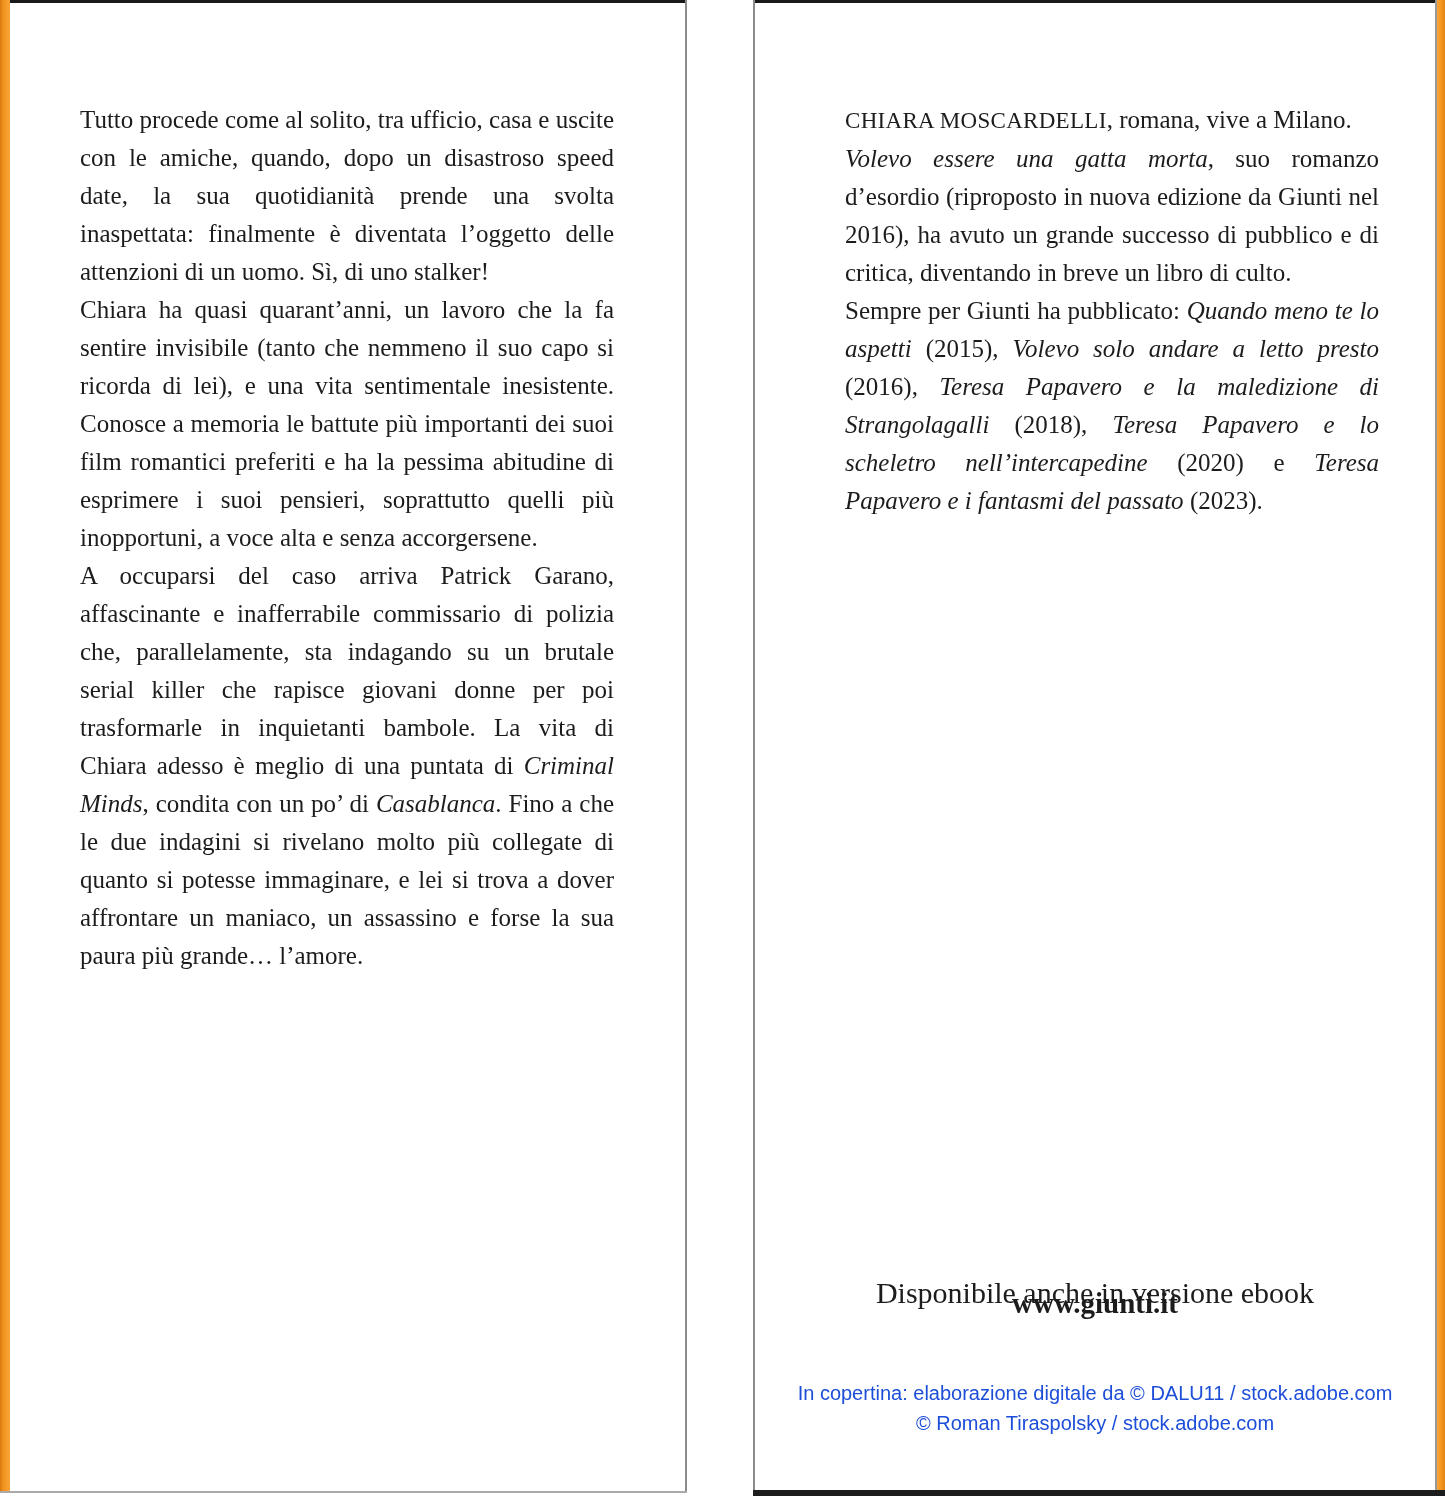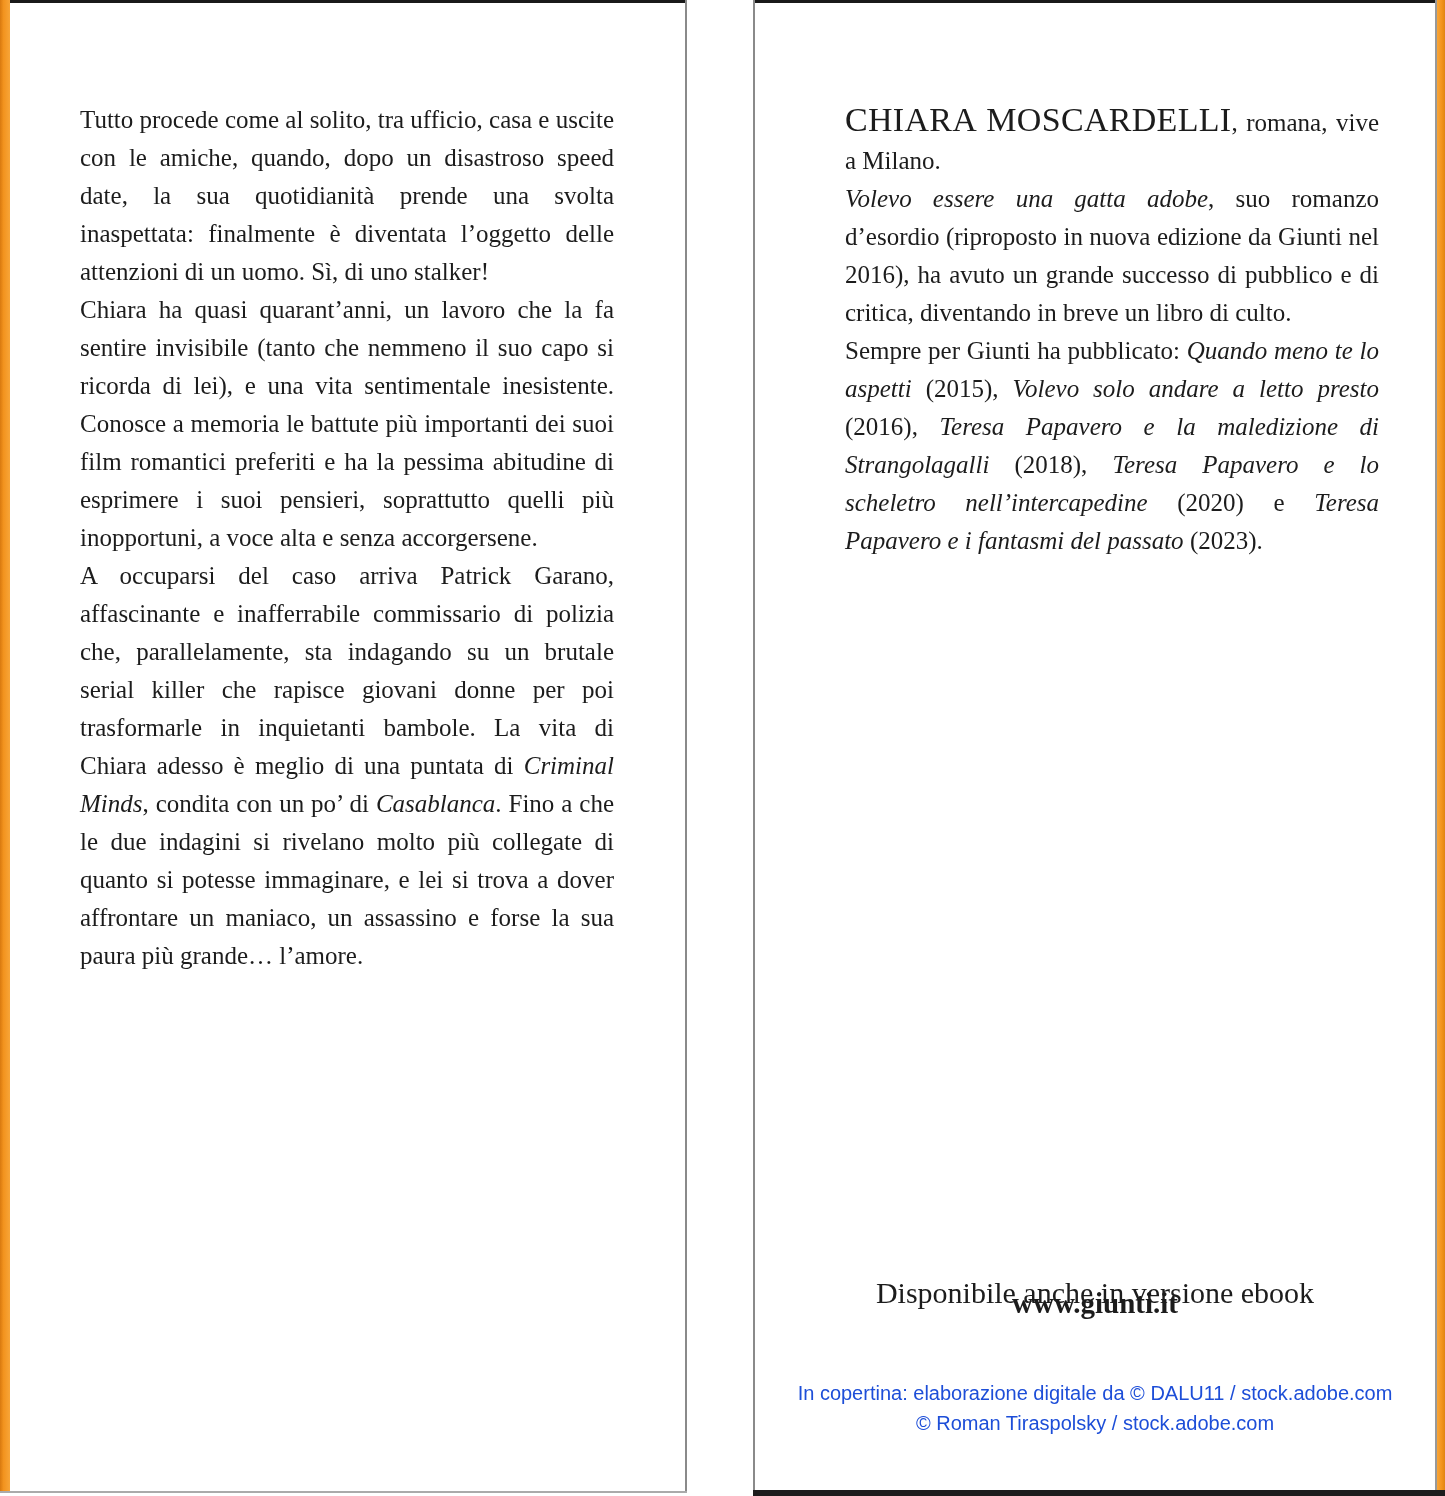--- a/index.html
+++ b/index.html
@@ -41,21 +41,21 @@
 
   .flap-text p {
     margin: 0;
     font-size: 25px;
     line-height: 38px;
     text-align: justify;
     color: #1c1c1c;
   }
   .flap-text p.gap { margin-top: 42px; }
   .flap-text .it { font-style: italic; }
-  .flap-text .name-caps { font-size: 34px; letter-spacing: 0.3px; margin-top: 12px; }
+  .flap-text .name-caps { font-size: 23px; letter-spacing: 0.3px; margin-top: 12px; }
 
   
   .footer {
     position: absolute; left: 753px; width: 684px; text-align: center;
   }
   .site     { top: 1287px; font-size: 29px; font-weight: bold; }
   .ebook    { top: 1276px; font-size: 30px; }
   .credits  {
     top: 1378px;
     font-family: "Liberation Sans", sans-serif;
@@ -79,21 +79,21 @@
 <div class="rule rp-bottom"></div>
 
 <div class="flap-text left">
     <p><span>Tutto procede come al solito, tra ufficio, casa e uscite con le amiche, quando, dopo un disastroso speed date, la sua quotidianità prende una svolta inaspettata: finalmente è diventata l’oggetto delle attenzioni di un uomo. Sì, di uno stalker!</span></p>
     <p><span>Chiara ha quasi quarant’anni, un lavoro che la fa sentire invisibile (tanto che nemmeno il suo capo si ricorda di lei), e una vita sentimentale inesistente. Conosce a memoria le battute più importanti dei suoi film romantici preferiti e ha la pessima abitudine di esprimere i suoi pensieri, soprattutto quelli più inopportuni, a voce alta e senza accorgersene.</span></p>
     <p><span>A occuparsi del caso arriva Patrick Garano, affascinante e inafferrabile commissario di polizia che, parallelamente, sta indagando su un brutale serial killer che rapisce giovani donne per poi trasformarle in inquietanti bambole. La vita di Chiara adesso è meglio di una puntata di </span><span class="it">Criminal Minds</span><span>, condita con un po’ di </span><span class="it">Casablanca</span><span>. Fino a che le due indagini si rivelano molto più collegate di quanto si potesse immaginare, e lei si trova a dover affrontare un maniaco, un assassino e forse la sua paura più grande… l’amore.</span></p>
   </div>
 
 <div class="flap-text right">
     <p><span class="name-caps">CHIARA MOSCARDELLI</span><span>, romana, vive a Milano.</span></p>
-    <p><span class="it">Volevo essere una gatta adobe</span><span>, suo romanzo d’esordio (riproposto in nuova edizione da Giunti nel 2016), ha avuto un grande successo di pubblico e di critica, diventando in breve un libro di culto.</span></p>
+    <p><span class="it">Volevo essere una gatta morta</span><span>, suo romanzo d’esordio (riproposto in nuova edizione da Giunti nel 2016), ha avuto un grande successo di pubblico e di critica, diventando in breve un libro di culto.</span></p>
     <p><span>Sempre per Giunti ha pubblicato: </span><span class="it">Quando meno te lo aspetti</span><span> (2015), </span><span class="it">Volevo solo andare a letto presto</span><span> (2016), </span><span class="it">Teresa Papavero e la maledizione di Strangolagalli</span><span> (2018), </span><span class="it">Teresa Papavero e lo scheletro nell’intercapedine</span><span> (2020) e </span><span class="it">Teresa Papavero e i fantasmi del passato</span><span> (2023).</span></p>
   </div>
 
 <div class="footer site">www.giunti.it</div>
 
 <div class="footer ebook">Disponibile anche in versione ebook</div>
 
 <div class="footer credits">
     <div>In copertina: elaborazione digitale da © DALU11 / stock.adobe.com</div>
     <div>© Roman Tiraspolsky / stock.adobe.com</div>

